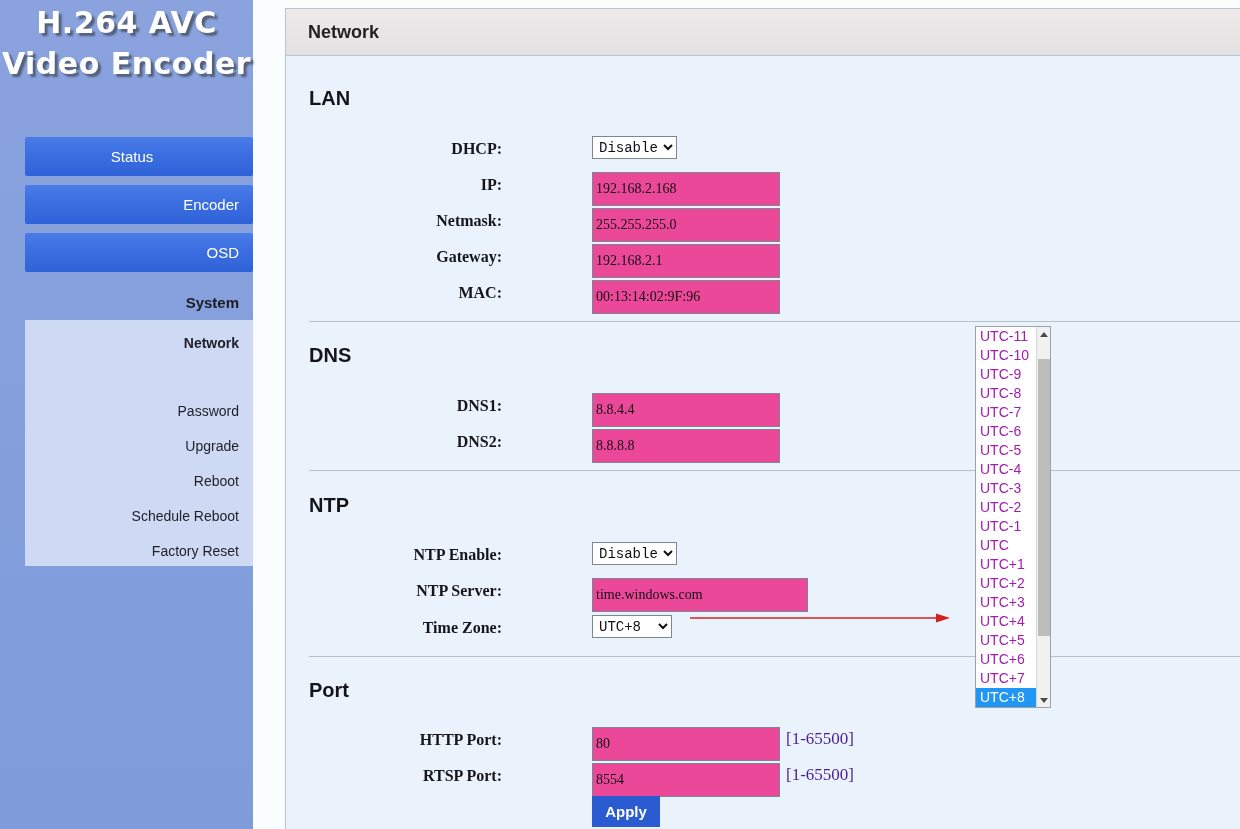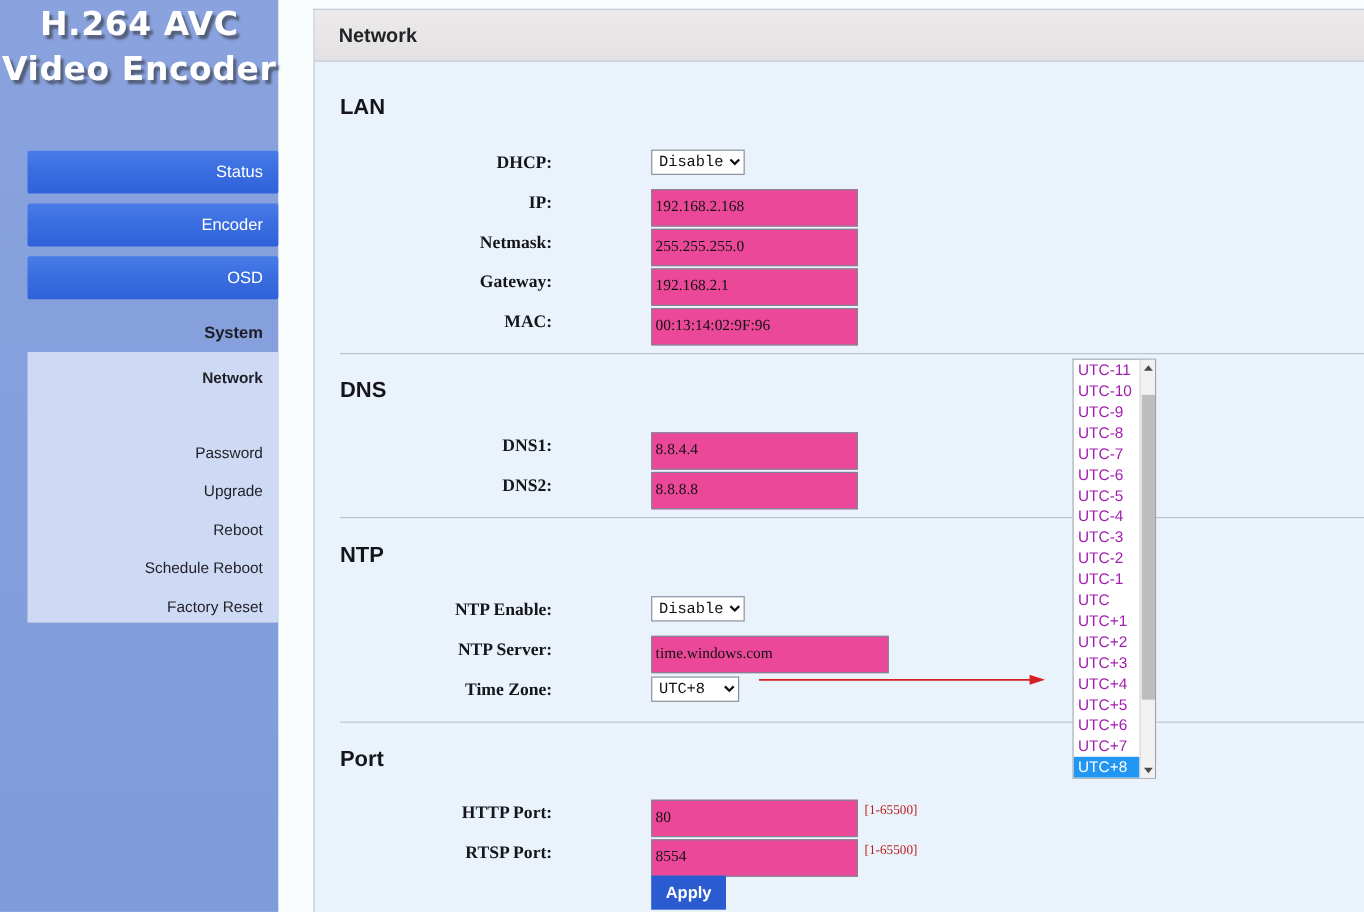--- a/index.html
+++ b/index.html
@@ -38,21 +38,21 @@
     position: absolute; left: 25px; width: 228px; height: 39px;
     background: linear-gradient(180deg,#4a7ce8 0%, #3a6ee0 45%, #2f62d8 100%);
     border-radius: 2px;
     color: #ffffff;
     font-size: 15px;
     text-align: right;
     padding-right: 14px;
     line-height: 39px;
     cursor: pointer;
   }
-  #nav-status  { top: 137px; }
+  #nav-status  { top: 137px; text-align: center; }
   #nav-encoder { top: 185px; }
   #nav-osd     { top: 233px; }
 
   #nav-system {
     position: absolute; left: 25px; top: 290px; width: 228px; height: 26px;
     color: #1c1c24; font-size: 15px; font-weight: bold;
     text-align: right; padding-right: 14px; line-height: 26px;
     cursor: pointer;
   }
 
@@ -127,21 +127,21 @@
     font-family: Liberation Mono, monospace;
     font-size: 14px;
     color: #101014;
     padding: 0 2px;
     outline: none;
   }
 
   .hint {
     position: absolute; top: 2px;
     font-family: "Liberation Serif", serif;
-    font-size: 12px; color: #b91c1c; white-space: nowrap;
+    font-size: 17px; color: #4c1d95; white-space: nowrap;
   }
 
   #apply {
     position: absolute; left: 306px; top: 787px;
     width: 68px; height: 31px;
     background: #2a5bd0;
     color: #ffffff; font-size: 15px; font-weight: bold;
     border: none; cursor: pointer;
     font-family: "Liberation Sans", sans-serif;
   }

